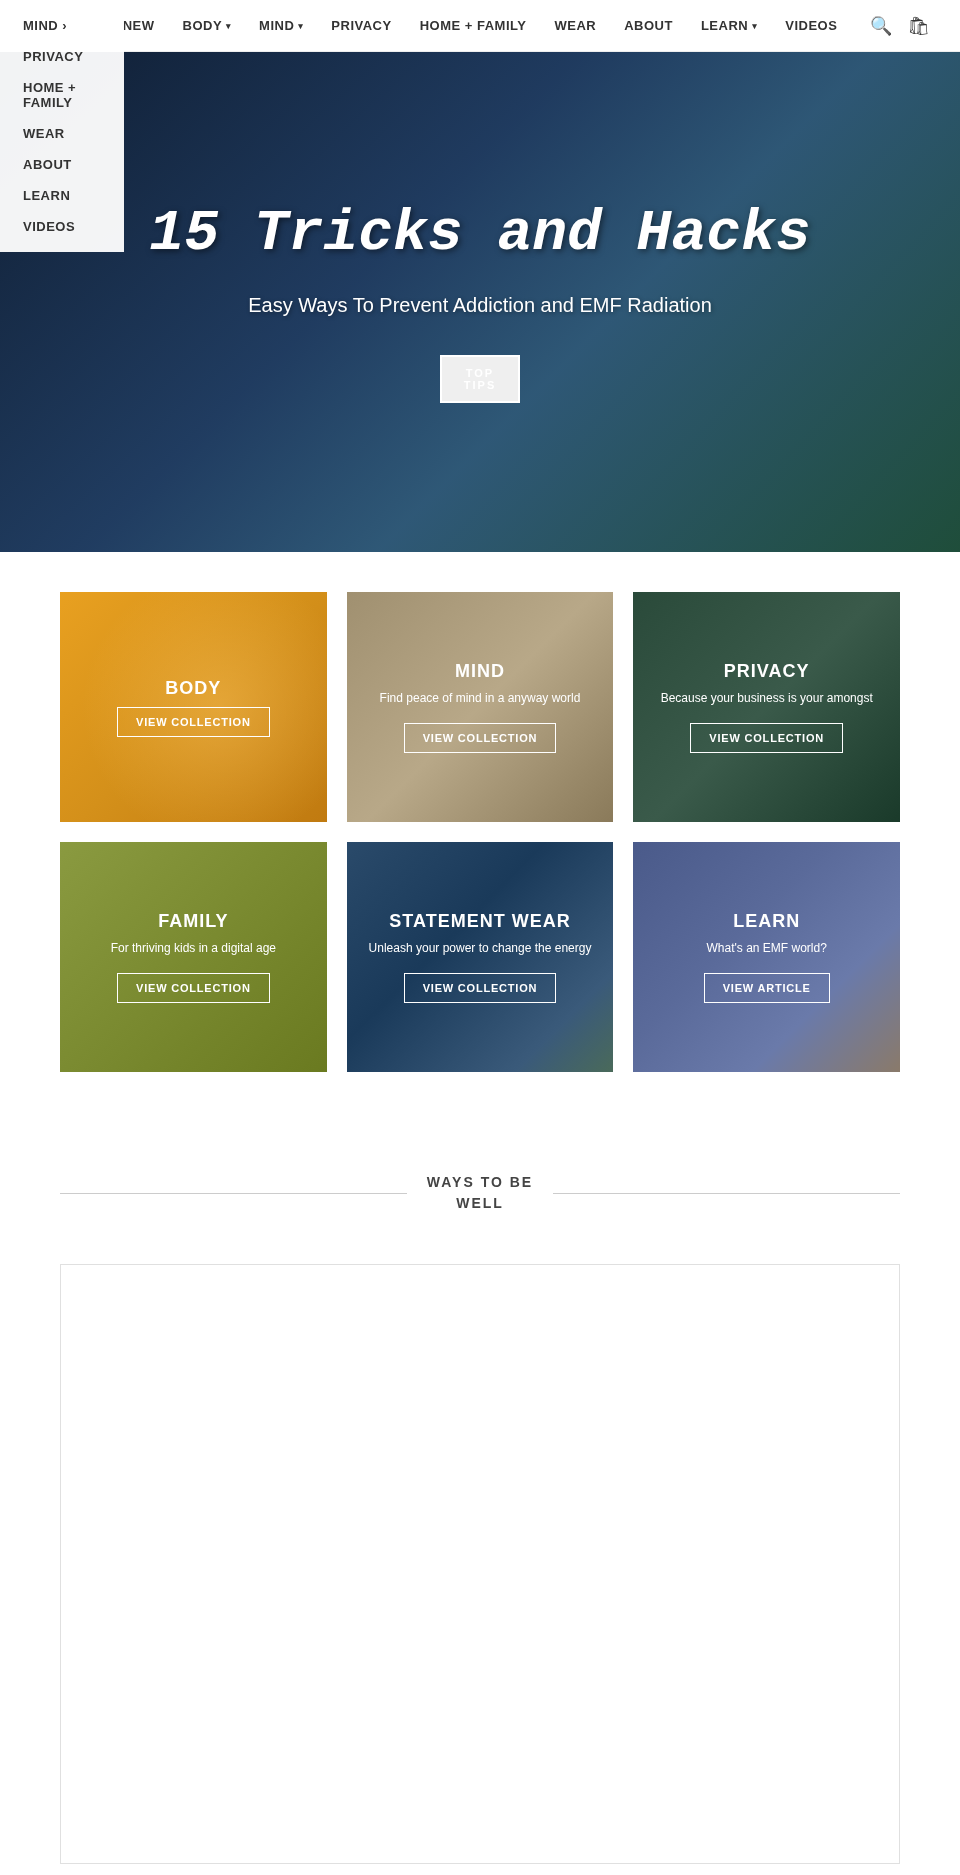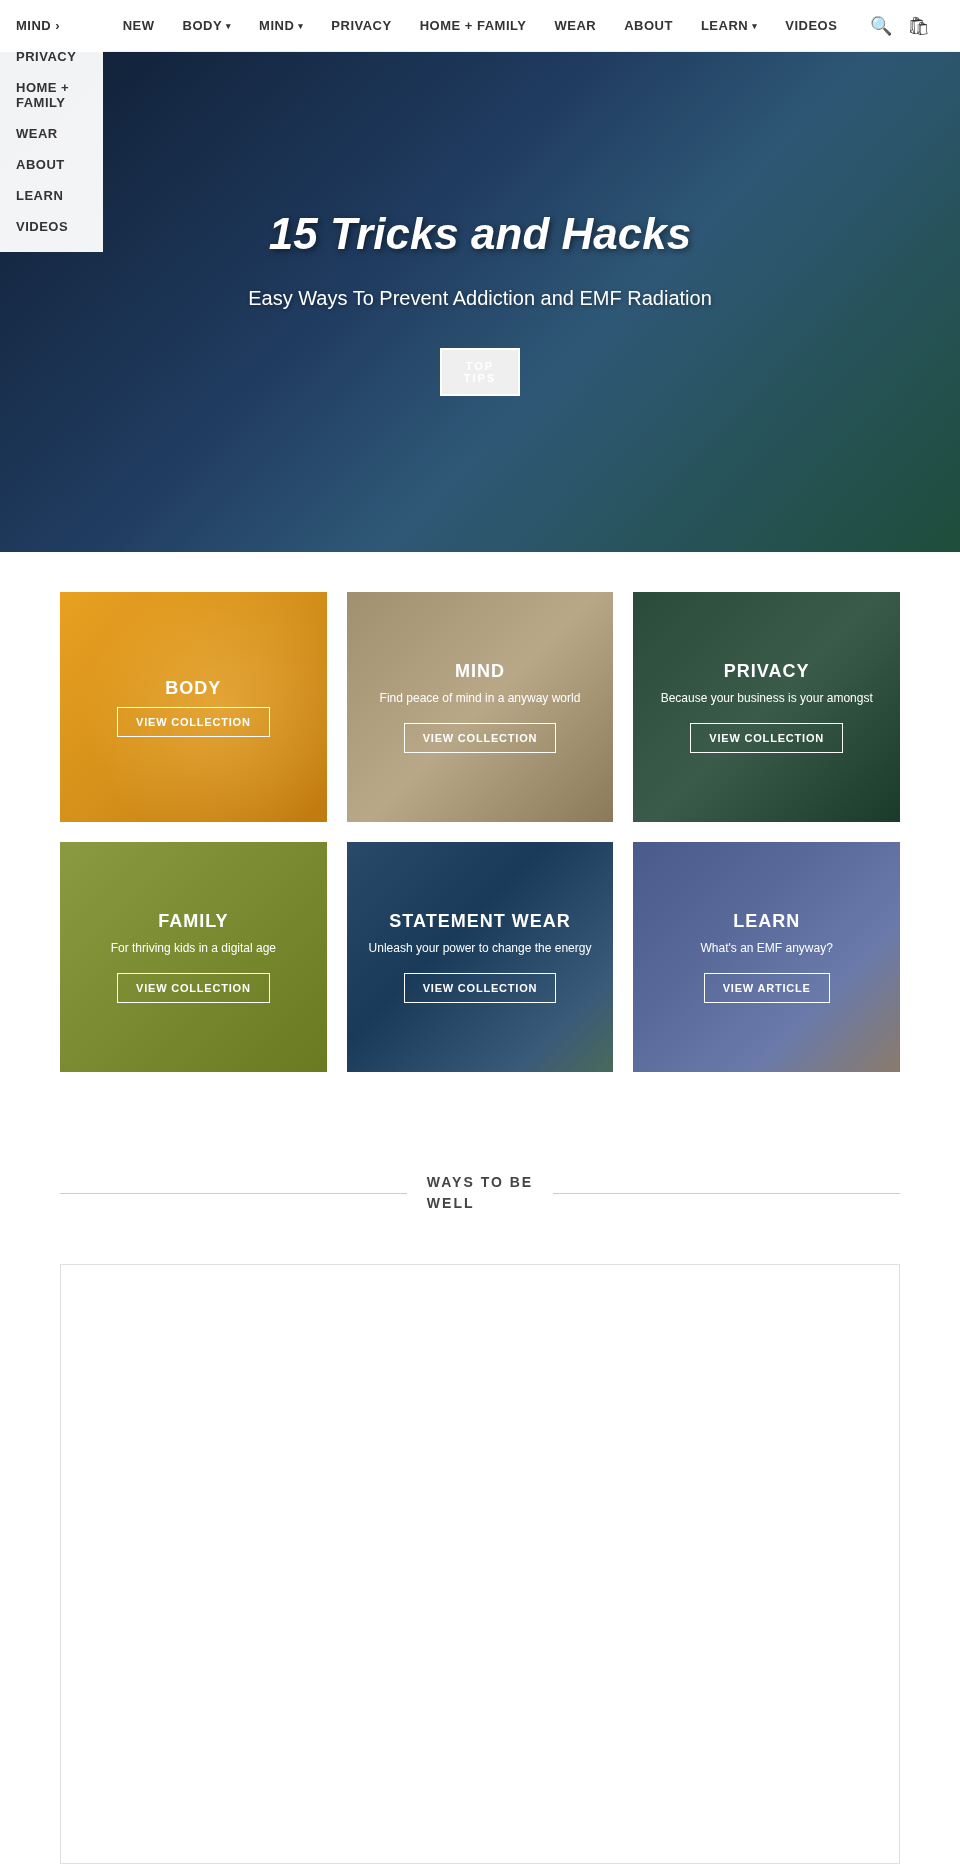--- a/index.html
+++ b/index.html
@@ -3,24 +3,24 @@
   <meta charset="utf-8">
   <style>
     * { margin: 0; padding: 0; box-sizing: border-box; }
     body { font-family: Arial, sans-serif; background: #fff; width: 960px; }
 
     
     .mobile-menu {
       position: absolute;
       top: 0;
       left: 0;
-      width: 103px;
+      width: 124px;
       background: rgba(255,255,255,0.95);
       z-index: 100;
-      padding: 10px 0;
+      padding: 10px 7px;
     }
     .mobile-menu-item {
       display: block;
       padding: 8px 16px;
       font-size: 13px;
       font-weight: bold;
       color: #333;
       text-transform: uppercase;
       letter-spacing: 0.5px;
     }
@@ -88,26 +88,27 @@
       opacity: 0.85;
     }
     .hero-content {
       position: relative;
       z-index: 2;
       text-align: center;
       color: #fff;
       padding: 0 40px;
     }
     .hero-title {
-      font-size: 44px;
+      font-size: 58px;
       font-weight: bold;
       color: #fff;
       text-shadow: 2px 2px 6px rgba(0,0,0,0.5);
       margin-bottom: 28px;
       font-style: italic;
+      font-family: Liberation Mono, monospace;
     }
     .hero-subtitle {
       font-size: 20px;
       color: #fff;
       margin-bottom: 38px;
       text-shadow: 1px 1px 4px rgba(0,0,0,0.4);
     }
     .hero-btn {
       display: inline-block;
       border: 2px solid #fff;
@@ -221,21 +222,21 @@
       flex: 1;
       height: 1px;
       background: #ccc;
     }
     .ways-title {
       font-size: 14px;
       font-weight: bold;
       text-transform: uppercase;
       letter-spacing: 2px;
       color: #444;
-      text-align: left;
+      text-align: center;
       line-height: 1.5;
     }
 
     
     .blog-card {
       border: 1px solid #e0e0e0;
       margin: 0 60px 40px;
       min-height: 600px;
       background: #fff;
     }
@@ -352,21 +353,21 @@
         <div class="grid-card-title">STATEMENT WEAR</div>
         <div class="grid-card-desc">Unleash your power to change the energy</div>
         <button class="grid-card-btn">VIEW COLLECTION</button>
       </div>
     </div>
 
     <div class="grid-card">
       <div class="grid-card-bg bg-learn"></div>
       <div class="grid-card-content">
         <div class="grid-card-title">LEARN</div>
-        <div class="grid-card-desc">What's an EMF anyway?</div>
+        <div class="grid-card-desc">What's an EMF world?</div>
         <button class="grid-card-btn">VIEW ARTICLE</button>
       </div>
     </div>
   </div>
 </section>
 
 <section class="ways-section">
   <div class="ways-divider">
     <div class="ways-line"></div>
     <div class="ways-title">

